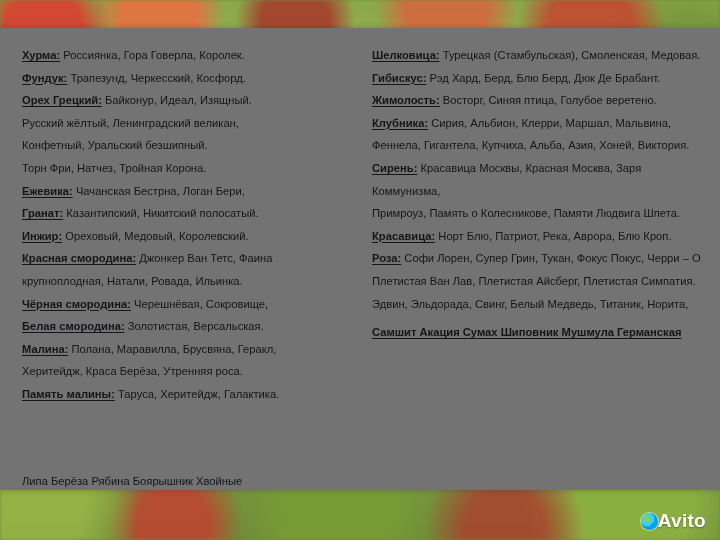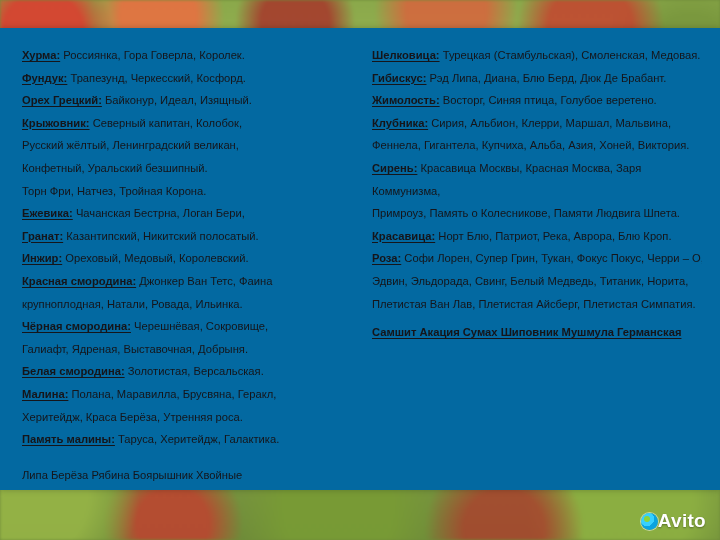--- a/index.html
+++ b/index.html
@@ -39,21 +39,21 @@
       linear-gradient(180deg, #8aa84a 0%, #9bb957 18%, #8fae4e 50%, #7e9a42 82%, #6e8b39 100%);
     filter: blur(1.5px);
   }
   
   .sheet {
     position: absolute;
     left: 0;
     top: 28px;
     width: 720px;
     height: 462px;
-    background: #0369a1;
+    background: #737373;
     box-shadow: 0 0 6px rgba(0,0,0,0.22);
   }
   .columns {
     position: absolute;
     left: 0;
     top: 0;
     width: 720px;
     height: 462px;
     padding: 16px 12px 0 12px;
     box-sizing: border-box;
@@ -78,21 +78,21 @@
   }
   .line .b {
     font-weight: bold;
   }
   .line.spacer { height: 6px; line-height: 6px; }
 
   
   .cut {
     position: absolute;
     left: 22px;
-    bottom: 8px;
+    bottom: 2px;
     width: 340px;
     height: 14px;
     overflow: hidden;
     color: #15151a;
     font-size: 11.2px;
     line-height: 14px;
     white-space: nowrap;
     margin-top: 26px;
   }
 
@@ -135,50 +135,48 @@
 <div id="stage">
   <div class="bg"></div>
 
   <div class="sheet">
     <div class="columns">
 
       <div class="col col-left">
         <div class="line"><span class="u b">Хурма:</span><span> Россиянка, Гора Говерла, Королек.</span></div>
         <div class="line"><span class="u b">Фундук:</span><span> Трапезунд, Черкесский, Косфорд.</span></div>
         <div class="line"><span class="u b">Орех Грецкий:</span><span> Байконур, Идеал, Изящный.</span></div>
-        <div class="line"><span class="u b">Крыжовник:</span><span> Северный капитан, Колобок,</span></div>
         <div class="line"><span class="u b"></span><span>Русский жёлтый, Ленинградский великан,</span></div>
         <div class="line"><span class="u b"></span><span>Конфетный, Уральский безшипный.</span></div>
         <div class="line"><span class="u b"></span><span> Торн Фри, Натчез,  Тройная Корона.</span></div>
         <div class="line"><span class="u b">Ежевика:</span><span> Чачанская Бестрна, Логан Бери,</span></div>
         <div class="line"><span class="u b">Гранат:</span><span> Казантипский, Никитский полосатый.</span></div>
         <div class="line"><span class="u b">Инжир:</span><span> Ореховый, Медовый, Королевский.</span></div>
         <div class="line"><span class="u b">Красная смородина:</span><span> Джонкер  Ван Тетс, Фаина</span></div>
         <div class="line"><span class="u b"></span><span>крупноплодная, Натали, Ровада, Ильинка.</span></div>
         <div class="line"><span class="u b">Чёрная смородина:</span><span> Черешнёвая, Сокровище,</span></div>
-        <div class="line"><span class="u b"></span><span>Галиафт, Ядреная, Выставочная, Добрыня.</span></div>
         <div class="line"><span class="u b">Белая смородина:</span><span> Золотистая, Версальская.</span></div>
         <div class="line"><span class="u b">Малина:</span><span> Полана, Маравилла, Брусвяна, Геракл,</span></div>
         <div class="line"><span class="u b"></span><span>Херитейдж, Краса Берёза, Утренняя роса.</span></div>
         <div class="line"><span class="u b">Память малины:</span><span> Таруса, Херитейдж, Галактика.</span></div>
       </div>
 
       <div class="col col-right">
         <div class="line"><span class="u b">Шелковица:</span><span> Турецкая (Стамбульская), Смоленская, Медовая.</span></div>
-        <div class="line"><span class="u b">Гибискус:</span><span> Рэд Липа, Диана, Блю Берд, Дюк Де Брабант.</span></div>
+        <div class="line"><span class="u b">Гибискус:</span><span> Рэд Хард, Берд, Блю Берд, Дюк Де Брабант.</span></div>
         <div class="line"><span class="u b">Жимолость:</span><span> Восторг, Синяя птица, Голубое веретено.</span></div>
         <div class="line"><span class="u b">Клубника:</span><span> Сирия, Альбион, Клерри, Маршал, Мальвина,</span></div>
         <div class="line"><span class="u b"></span><span>Феннела, Гигантела, Купчиха, Альба, Азия, Хоней, Виктория.</span></div>
         <div class="line"><span class="u b">Сирень:</span><span> Красавица Москвы, Красная Москва, Заря</span></div>
         <div class="line"><span class="u b"></span><span>Коммунизма,</span></div>
         <div class="line"><span class="u b"></span><span>Примроуз, Память о Колесникове, Памяти Людвига Шпета.</span></div>
         <div class="line"><span class="u b">Красавица:</span><span> Норт Блю, Патриот, Река, Аврора,  Блю Кроп.</span></div>
         <div class="line"><span class="u b">Роза:</span><span> Софи Лорен, Супер Грин, Тукан, Фокус Покус, Черри – О,</span></div>
+        <div class="line"><span class="u b"></span><span>Плетистая Ван Лав, Плетистая Айсберг, Плетистая Симпатия.</span></div>
         <div class="line"><span class="u b"></span><span>Эдвин, Эльдорада, Свинг, Белый Медведь,  Титаник, Норита,</span></div>
-        <div class="line"><span class="u b"></span><span>Плетистая Ван Лав, Плетистая Айсберг, Плетистая Симпатия.</span></div>
         <div class="line spacer"></div>
         <div class="line"><span class="u b">Самшит Акация Сумах Шиповник  Мушмула Германская</span><span></span></div>
       </div>
 
       <div class="cut">
         <span class="u b">Липа Берёза Рябина Боярышник  Хвойные</span>
       </div>
     </div>
   </div>
 

